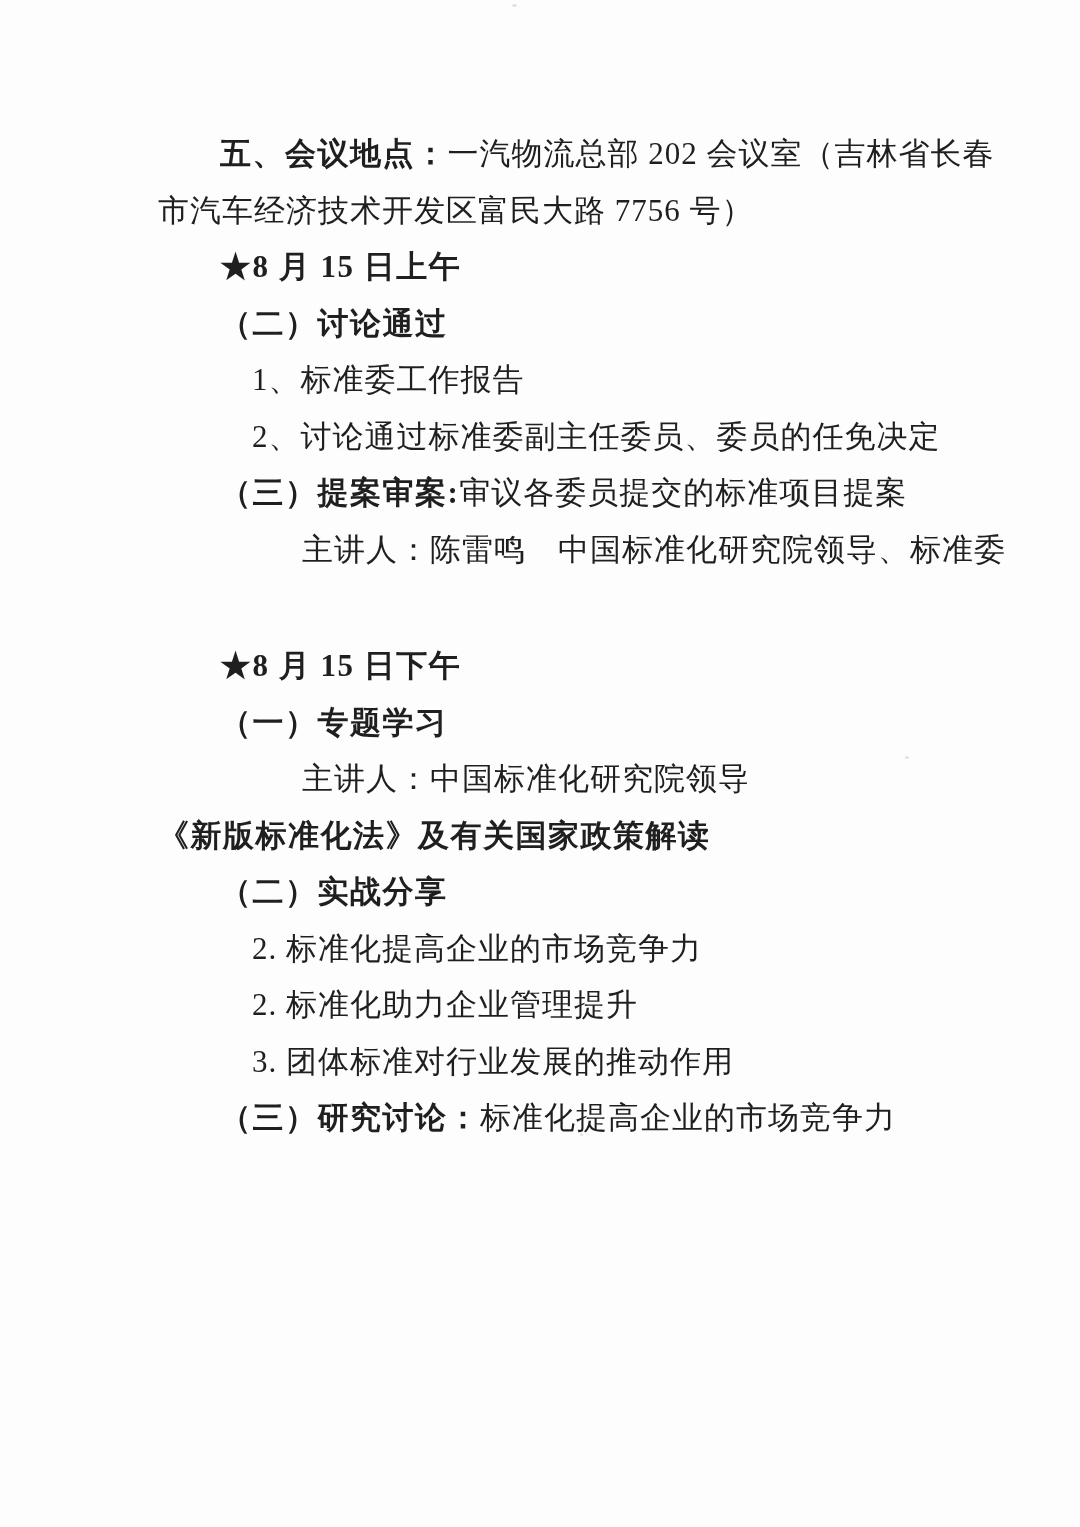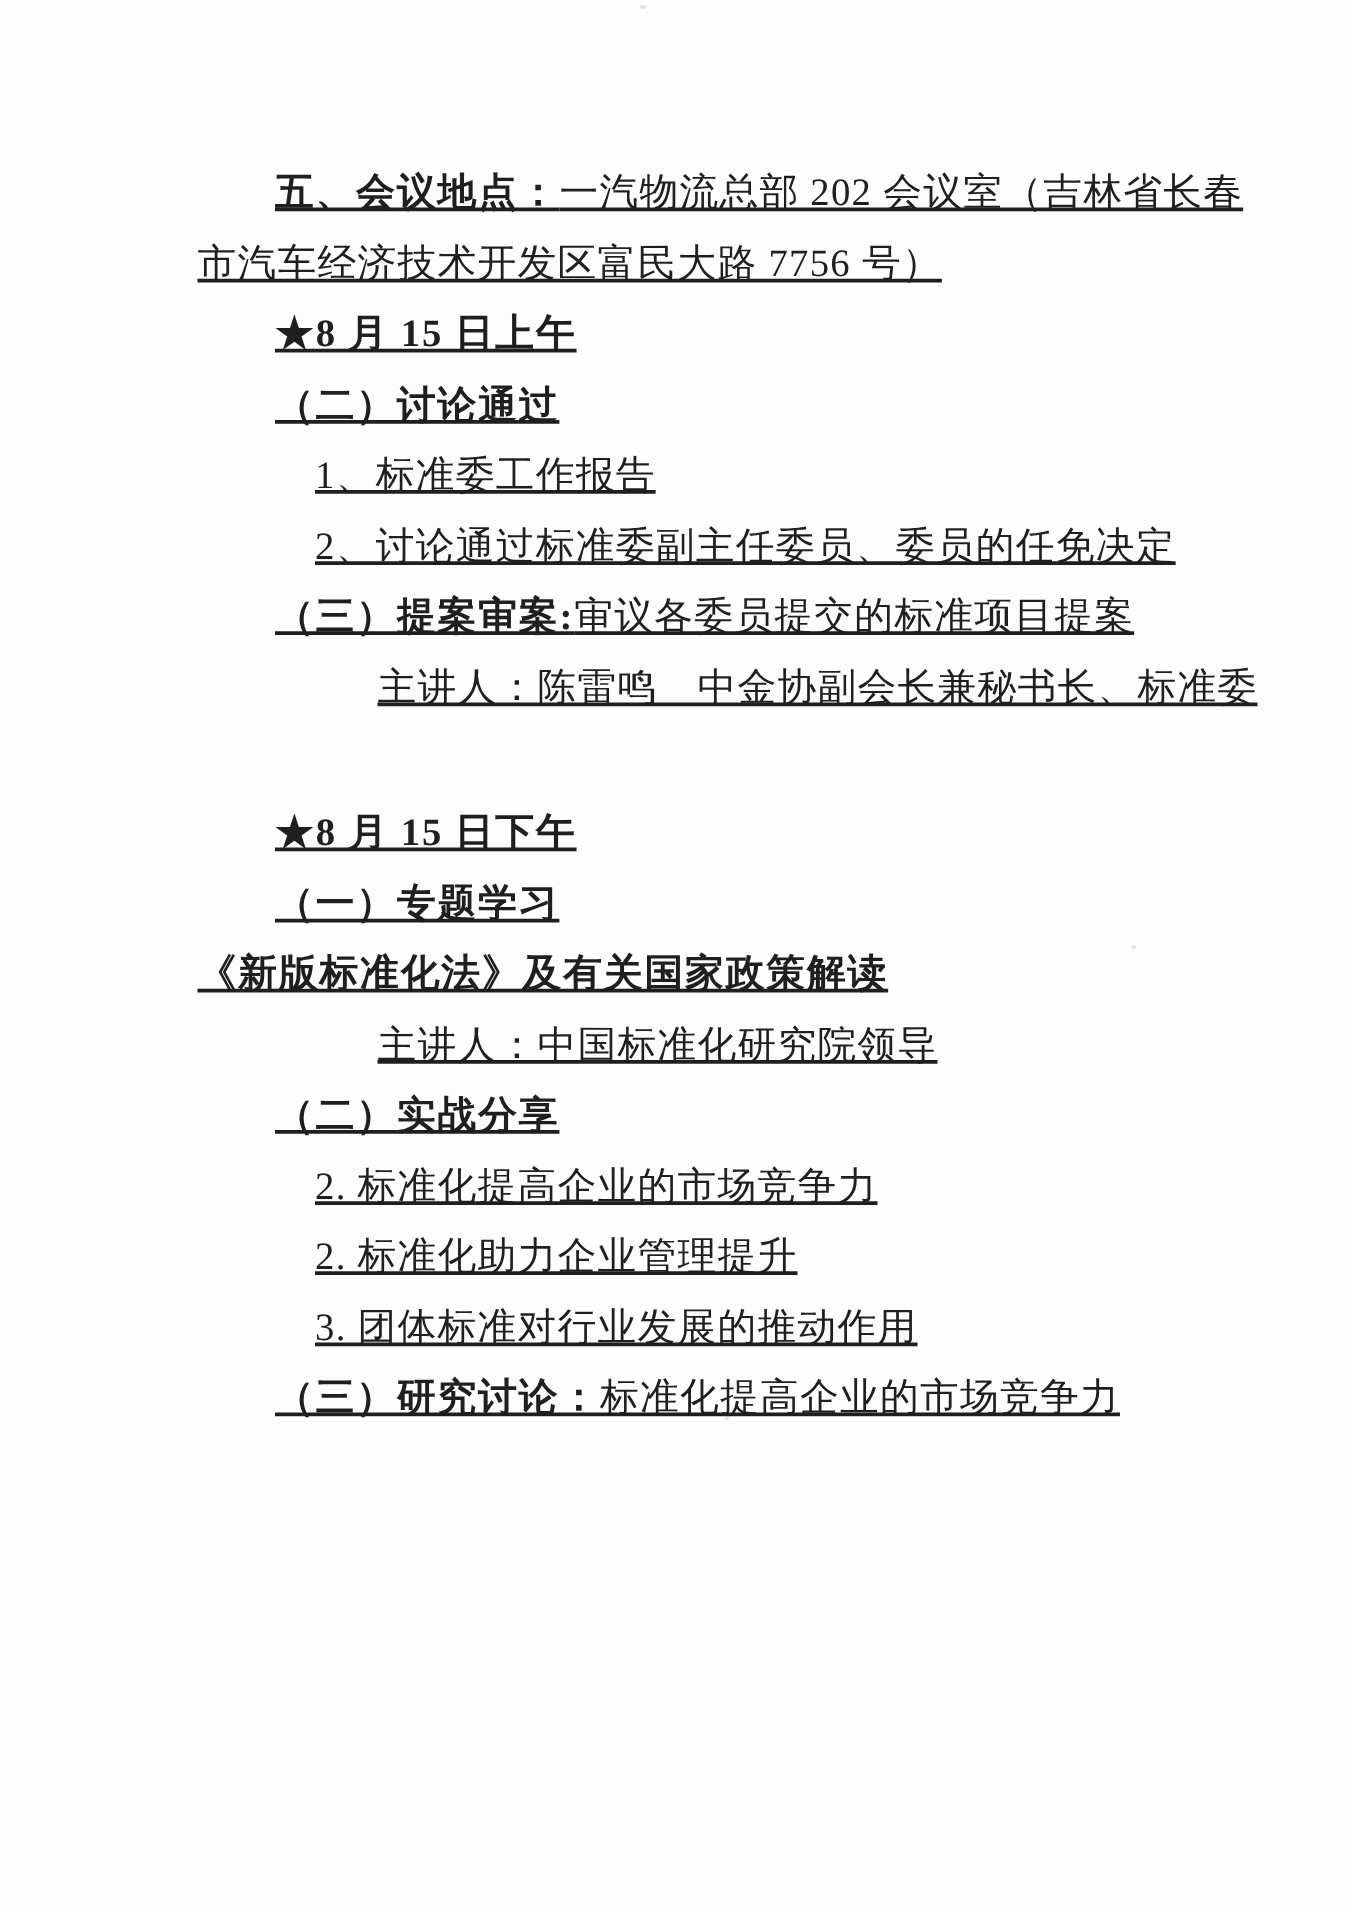--- a/index.html
+++ b/index.html
@@ -22,21 +22,20 @@
     left: 158px;
     right: 140px;
   }
   .line {
     font-size: 31px;
     line-height: 56.5px;
     height: 56.5px;
     letter-spacing: 1px;
     white-space: nowrap;
     font-weight: 400;
-    text-decoration: underline;
   }
   .line .seg.bold {
     font-weight: 700;
     letter-spacing: 1.5px;
   }
   .ind-0 { padding-left: 0; }
   .ind-2 { padding-left: 62px; }
   .ind-3 { padding-left: 94px; }
   .ind-4 { padding-left: 144px; }
   .gap   { margin-top: 60px; }
@@ -58,24 +57,24 @@
   <div class="speck speck-2"></div>
   <div class="speck speck-3"></div>
   <main class="content" style="color: rgb(31, 31, 31);">
       <div class="line ind-2"><span class="seg bold">五、会议地点：</span><span class="seg">一汽物流总部 202 会议室（吉林省长春</span></div>
       <div class="line ind-0"><span class="seg">市汽车经济技术开发区富民大路 7756 号）</span></div>
       <div class="line ind-2"><span class="seg bold">★8 月 15 日上午</span></div>
       <div class="line ind-2"><span class="seg bold">（二）讨论通过</span></div>
       <div class="line ind-3"><span class="seg">1、标准委工作报告</span></div>
       <div class="line ind-3"><span class="seg">2、讨论通过标准委副主任委员、委员的任免决定</span></div>
       <div class="line ind-2"><span class="seg bold">（三）提案审案:</span><span class="seg">审议各委员提交的标准项目提案</span></div>
-      <div class="line ind-4"><span class="seg">主讲人：陈雷鸣　中金协副会长兼秘书长、标准委</span></div>
+      <div class="line ind-4"><span class="seg">主讲人：陈雷鸣　中国标准化研究院领导、标准委</span></div>
       <div class="line ind-2 gap"><span class="seg bold">★8 月 15 日下午</span></div>
       <div class="line ind-2"><span class="seg bold">（一）专题学习</span></div>
+      <div class="line ind-4"><span class="seg">主讲人：中国标准化研究院领导</span></div>
       <div class="line ind-0"><span class="seg bold">《新版标准化法》及有关国家政策解读</span></div>
-      <div class="line ind-4"><span class="seg">主讲人：中国标准化研究院领导</span></div>
       <div class="line ind-2"><span class="seg bold">（二）实战分享</span></div>
       <div class="line ind-3"><span class="seg">2. 标准化提高企业的市场竞争力</span></div>
       <div class="line ind-3"><span class="seg">2. 标准化助力企业管理提升</span></div>
       <div class="line ind-3"><span class="seg">3. 团体标准对行业发展的推动作用</span></div>
       <div class="line ind-2"><span class="seg bold">（三）研究讨论：</span><span class="seg">标准化提高企业的市场竞争力</span></div>
     </main>
 </div>
 
 </body></html>

